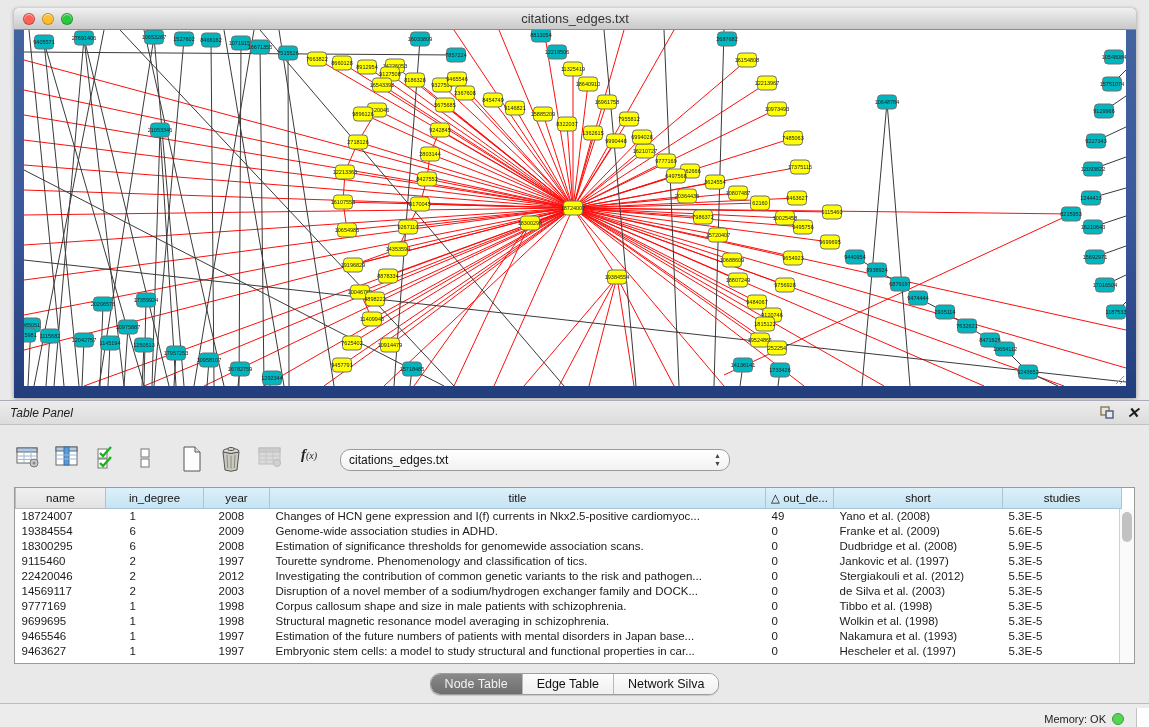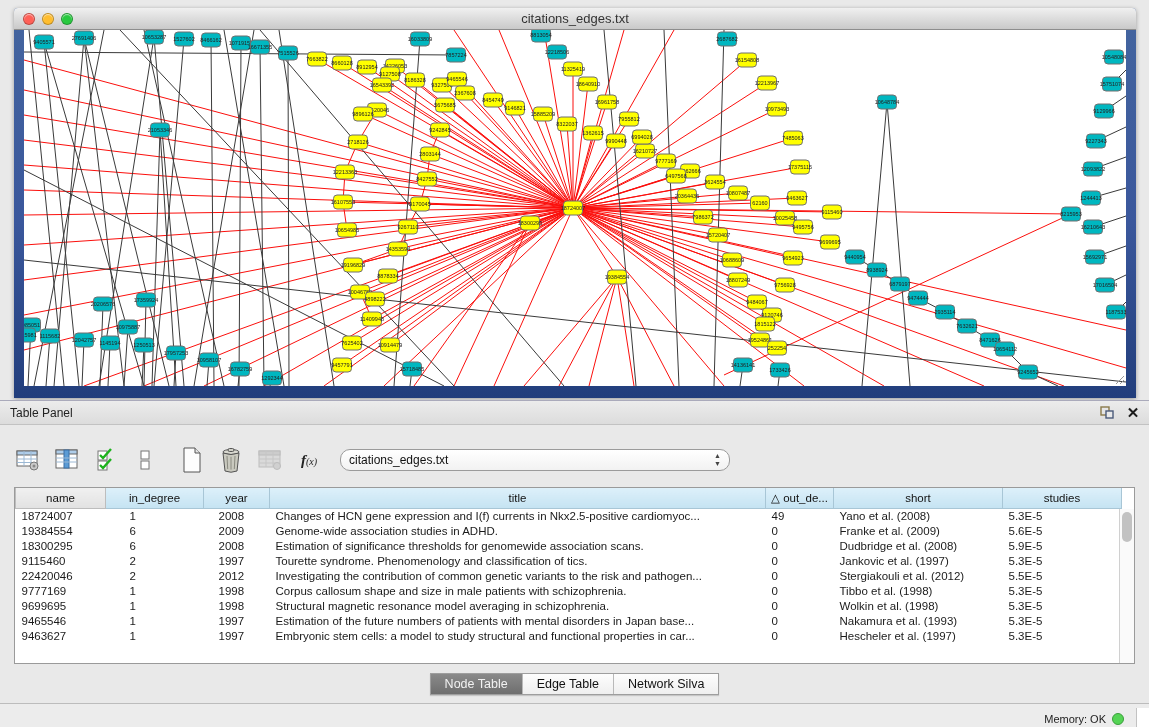--- a/index.html
+++ b/index.html
@@ -23,29 +23,29 @@
   .win-title { position:absolute; left:0; right:0; text-align:center; font-size:13px;
                color:#333; pointer-events:none; }
   .net-canvas { position:absolute; left:10px; top:22px; width:1102px; height:356px;
                 background:#ffffff; overflow:hidden; }
   .net-canvas svg { display:block; }
 
   
   .panel-header { position:absolute; left:0; top:400px; width:1149px; height:25px;
                   background:linear-gradient(180deg,#ececec,#dcdcdc);
                   border-top:1px solid #aab; border-bottom:1px solid #c2c2c2;
-                  display:flex; align-items:center; }
+                  display:flex; align-items:center;font-style:italic; }
   .panel-title { font-size:12px; color:#222; margin-left:10px; flex:1; }
   .panel-btn { width:20px; height:18px; display:flex; align-items:center; justify-content:center;
                margin-right:6px; cursor:default; }
   .close-x { font-size:15px; font-weight:bold; color:#1c1c1c; }
 
   .toolbar { position:absolute; left:14px; top:440px; width:1121px; height:40px;
              display:flex; align-items:center; gap:11px; }
-  .tool-btn { width:28px; height:28px; display:flex; align-items:center; justify-content:center; }
+  .tool-btn { width:28px; height:28px; display:flex; justify-content:center; }
   .fx { font-size:15px; color:#222; font-style:italic; font-weight:bold; font-family:"Liberation Serif",serif; }
   .fx small { font-size:10px; font-weight:normal; }
   .combo { margin-left:6px; width:390px; height:22px; background:linear-gradient(180deg,#ffffff,#f2f2f2);
            border:1px solid #9b9b9b; border-radius:10px; display:flex; align-items:center;
            font-size:12px; color:#111; padding:0 8px; position:relative; }
   .combo .arrows { position:absolute; right:8px; top:2px; font-size:7px; line-height:8px;
                    color:#444; text-align:center; }
 
   .data-table { position:absolute; left:14px; top:487px; width:1121px; height:177px;
                 background:#fff; border:1px solid #9a9a9a; }
@@ -57,21 +57,21 @@
   table.grid td { height:15px; padding:0 0 0 6px; color:#1a1a1a; overflow:hidden;
                   white-space:nowrap; text-overflow:ellipsis; }
   table.grid td.pad-lg { padding-left:24px; }
   table.grid td.pad-md { padding-left:15px; }
   .vscroll { position:absolute; right:0; top:21px; bottom:0; width:15px; background:#fafafa;
              border-left:1px solid #d0d0d0; }
   .vthumb { position:absolute; left:2px; top:3px; width:10px; height:30px; background:#c2c2c2;
             border-radius:5px; }
 
   .tab-strip { position:absolute; left:0; top:673px; width:1149px; display:flex; justify-content:center; }
-  .seg { display:flex; border:1px solid #9e9e9e; border-radius:0; overflow:hidden;
+  .seg { display:flex; border:1px solid #9e9e9e; border-radius:10px; overflow:hidden;
          background:#fff; box-shadow:0 1px 1px rgba(0,0,0,.15); }
   .seg-btn { padding:3px 14px; font-size:12.5px; color:#111; background:linear-gradient(180deg,#fdfdfd,#efefef);
              border-right:1px solid #b9b9b9; }
   .seg-btn:last-child { border-right:none; }
   .seg-btn.active { background:linear-gradient(180deg,#8a8a8a,#6e6e6e); color:#f2f2f2; }
 
   .status-bar { position:absolute; left:0; top:703px; width:1149px; height:30px; background:#ececec;
                 border-top:1px solid #bcbcbc; display:flex; align-items:center; justify-content:flex-end; }
   .mem-label { font-size:11px; color:#222; }
   .mem-dot { width:12px; height:12px; border-radius:50%; background:#55d455; border:1px solid #3b9e3c;
@@ -945,20 +945,29 @@
         <tr>
           <td>22420046</td>
           <td class="pad-lg">2</td>
           <td class="pad-md">2012</td>
           <td>Investigating the contribution of common genetic variants to the risk and pathogen...</td>
           <td>0</td>
           <td>Stergiakouli et al. (2012)</td>
           <td>5.5E-5</td>
         </tr>
         <tr>
+          <td>14569117</td>
+          <td class="pad-lg">2</td>
+          <td class="pad-md">2003</td>
+          <td>Disruption of a novel member of a sodium/hydrogen exchanger family and DOCK...</td>
+          <td>0</td>
+          <td>de Silva et al. (2003)</td>
+          <td>5.3E-5</td>
+        </tr>
+        <tr>
           <td>9777169</td>
           <td class="pad-lg">1</td>
           <td class="pad-md">1998</td>
           <td>Corpus callosum shape and size in male patients with schizophrenia.</td>
           <td>0</td>
           <td>Tibbo et al. (1998)</td>
           <td>5.3E-5</td>
         </tr>
         <tr>
           <td>9699695</td>

